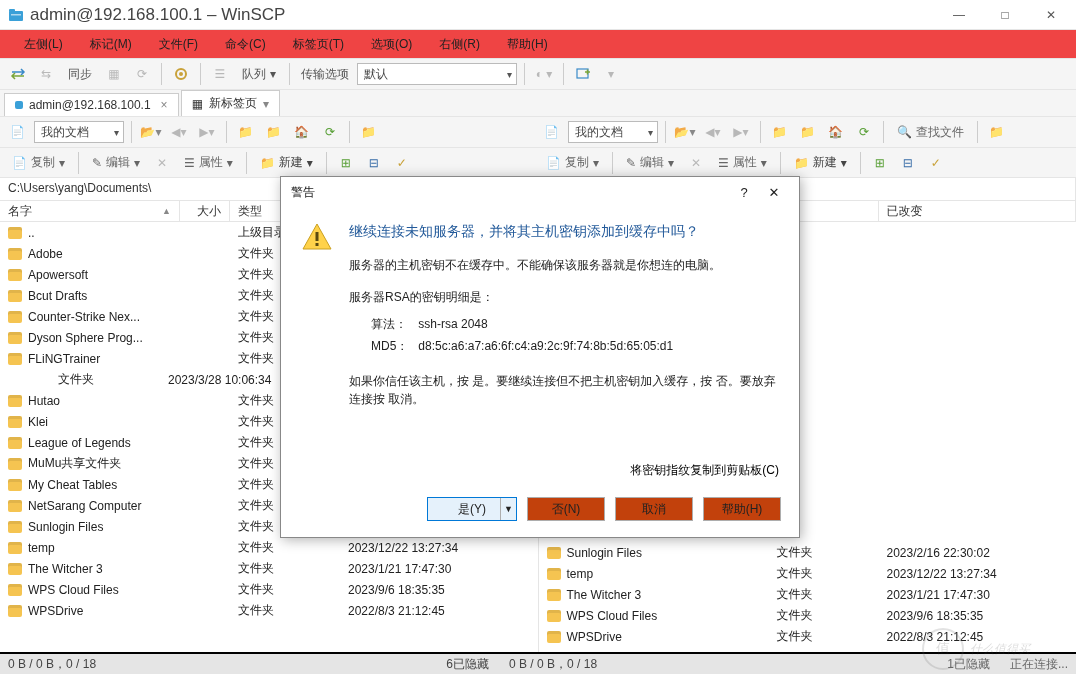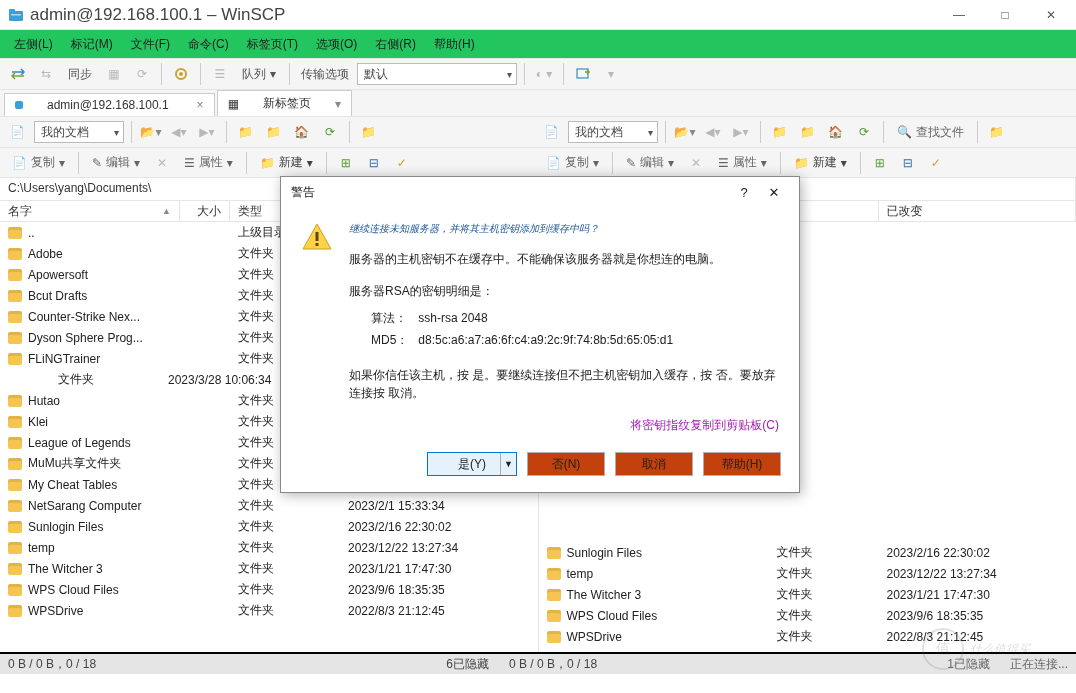--- a/index.html
+++ b/index.html
@@ -3,33 +3,33 @@
 <meta charset="utf-8">
 <style>
 * { box-sizing: border-box; margin: 0; padding: 0; font-family: "Microsoft YaHei", "Segoe UI", sans-serif; font-size: 12px; }
 body { background: #fff; width: 1076px; height: 693px; overflow: hidden; position: relative; }
 
 .titlebar { height: 30px; display: flex; align-items: center; padding: 0 2px; background: #fff; border-bottom: 1px solid #e5e5e5; }
 .titlebar .icon { width: 16px; height: 16px; margin: 0 6px; }
 .titlebar .title { flex: 1; color: #444; font-size: 17px; }
 .titlebar .winbtn { width: 46px; height: 30px; display: flex; align-items: center; justify-content: center; color: #555; cursor: pointer; }
 
-.menubar { height: 28px; display: flex; align-items: center; padding: 0 6px; gap: 2px; background: #22c55e; }
+.menubar { height: 28px; display: flex; align-items: center; padding: 0 16px; gap: 11px; background: #ef4444; }
 .menubar .mi { padding: 4px 8px; color: #222; cursor: pointer; }
 
 .toolbar { height: 32px; display: flex; align-items: center; padding: 2px 6px; gap: 4px; background: #f5f5f5; border-top: 1px solid #e5e5e5; border-bottom: 1px solid #e5e5e5; }
 .tbtn { width: 24px; height: 24px; display: inline-flex; align-items: center; justify-content: center; cursor: pointer; color: #888; }
 .tbtn.grey { filter: grayscale(1); opacity: .55; }
 .tbtn-label { display: inline-flex; align-items: center; gap: 4px; color: #555; padding: 2px 6px; cursor: pointer; }
 .vsep { width: 1px; height: 22px; background: #ccc; margin: 0 3px; }
 .dropdown { display: inline-flex; align-items: center; height: 22px; border: 1px solid #bbb; background: #fff; padding: 0 18px 0 6px; position: relative; color: #444; }
 .dropdown::after { content: "▾"; position: absolute; right: 4px; color: #555; font-size: 10px; }
 
 .tabbar { height: 26px; display: flex; align-items: flex-end; padding: 0 4px; background: #f5f5f5; gap: 0; }
-.tab { display: inline-flex; align-items: center; gap: 24px; padding: 4px 10px; border: 1px solid #ccc; border-bottom: none; background: #fff; margin-right: 2px; font-size: 12px; color: #333; cursor: pointer; }
+.tab { display: inline-flex; align-items: center; gap: 6px; padding: 4px 10px; border: 1px solid #ccc; border-bottom: none; background: #fff; margin-right: 2px; font-size: 12px; color: #333; cursor: pointer; }
 .tab .dot { width: 8px; height: 8px; background: #3aa0d8; border-radius: 2px; display: inline-block; }
 .tab .x { color: #888; margin-left: 4px; }
 
 .locbar { height: 32px; display: flex; align-items: center; background: #f5f5f5; border-top: 1px solid #e5e5e5; border-bottom: 1px solid #e5e5e5; padding: 0 6px; gap: 4px; }
 .loc-half { flex: 1; display: flex; align-items: center; gap: 4px; }
 
 .actionbar { height: 30px; display: flex; align-items: center; background: #f5f5f5; padding: 0 6px; gap: 4px; border-bottom: 1px solid #e5e5e5; }
 .act-half { flex: 1; display: flex; align-items: center; gap: 4px; }
 .icbtn { display: inline-flex; align-items: center; gap: 4px; padding: 2px 6px; color: #666; cursor: pointer; }
 
@@ -62,23 +62,23 @@
 .status .right { color: #666; }
 
 
 .dlg-overlay { position: absolute; left: 280px; top: 176px; width: 520px; background: #fff; border: 1px solid #888; box-shadow: 2px 2px 12px rgba(0,0,0,.3); z-index: 100; }
 .dlg-title { height: 30px; display: flex; align-items: center; padding: 0 10px; font-size: 12px; color: #222; }
 .dlg-title .spacer { flex: 1; }
 .dlg-title .hicon { width: 30px; height: 24px; display: flex; align-items: center; justify-content: center; cursor: pointer; color: #222; font-size: 13px; }
 .dlg-body { padding: 14px 20px 10px 20px; display: flex; gap: 16px; }
 .dlg-body .warnicon { width: 32px; height: 32px; flex-shrink: 0; }
 .dlg-content { flex: 1; display: flex; flex-direction: column; gap: 14px; color: #222; font-size: 12px; line-height: 1.5; }
-.dlg-content .headline { color: #235a9a; font-size: 10px; font-style: italic; }
+.dlg-content .headline { color: #235a9a; font-size: 14px; }
 .dlg-content table td { padding: 1px 8px 1px 0; vertical-align: top; }
-.dlg-content .link { color: #a21caf; text-align: right; cursor: pointer; }
+.dlg-content .link { color: #000000; text-align: right; cursor: pointer; margin-top: 39px; }
 .dlg-btns { display: flex; justify-content: flex-end; gap: 10px; padding: 8px 18px 16px; }
 .dlg-btns button { width: 78px; height: 24px; background: #c2410c; border: 1px solid #adadad; cursor: pointer; font-size: 12px; color: #222; }
 .dlg-btns button.primary { border: 1px solid #0078d7; background: #e5f1fb; }
 .dlg-btns .split { width: 90px; position: relative; }
 .dlg-btns .split .dd { width: 16px; border-left: 1px solid #adadad; position: absolute; right: 0; top: 0; bottom: 0; display: flex; align-items: center; justify-content: center; font-size: 9px; }
 
 .watermark { position: absolute; right: 0px; bottom: 14px; width: 200px; height: 60px; opacity: .18; pointer-events: none; display: flex; align-items: center; justify-content: center; color: #444; font-size: 22px; font-style: italic; gap: 6px; }
 .watermark .circ { width: 42px; height: 42px; border: 2px solid #666; border-radius: 50%; display: flex; align-items: center; justify-content: center; font-style: normal; font-size: 14px; }
 
 svg { display: block; }

